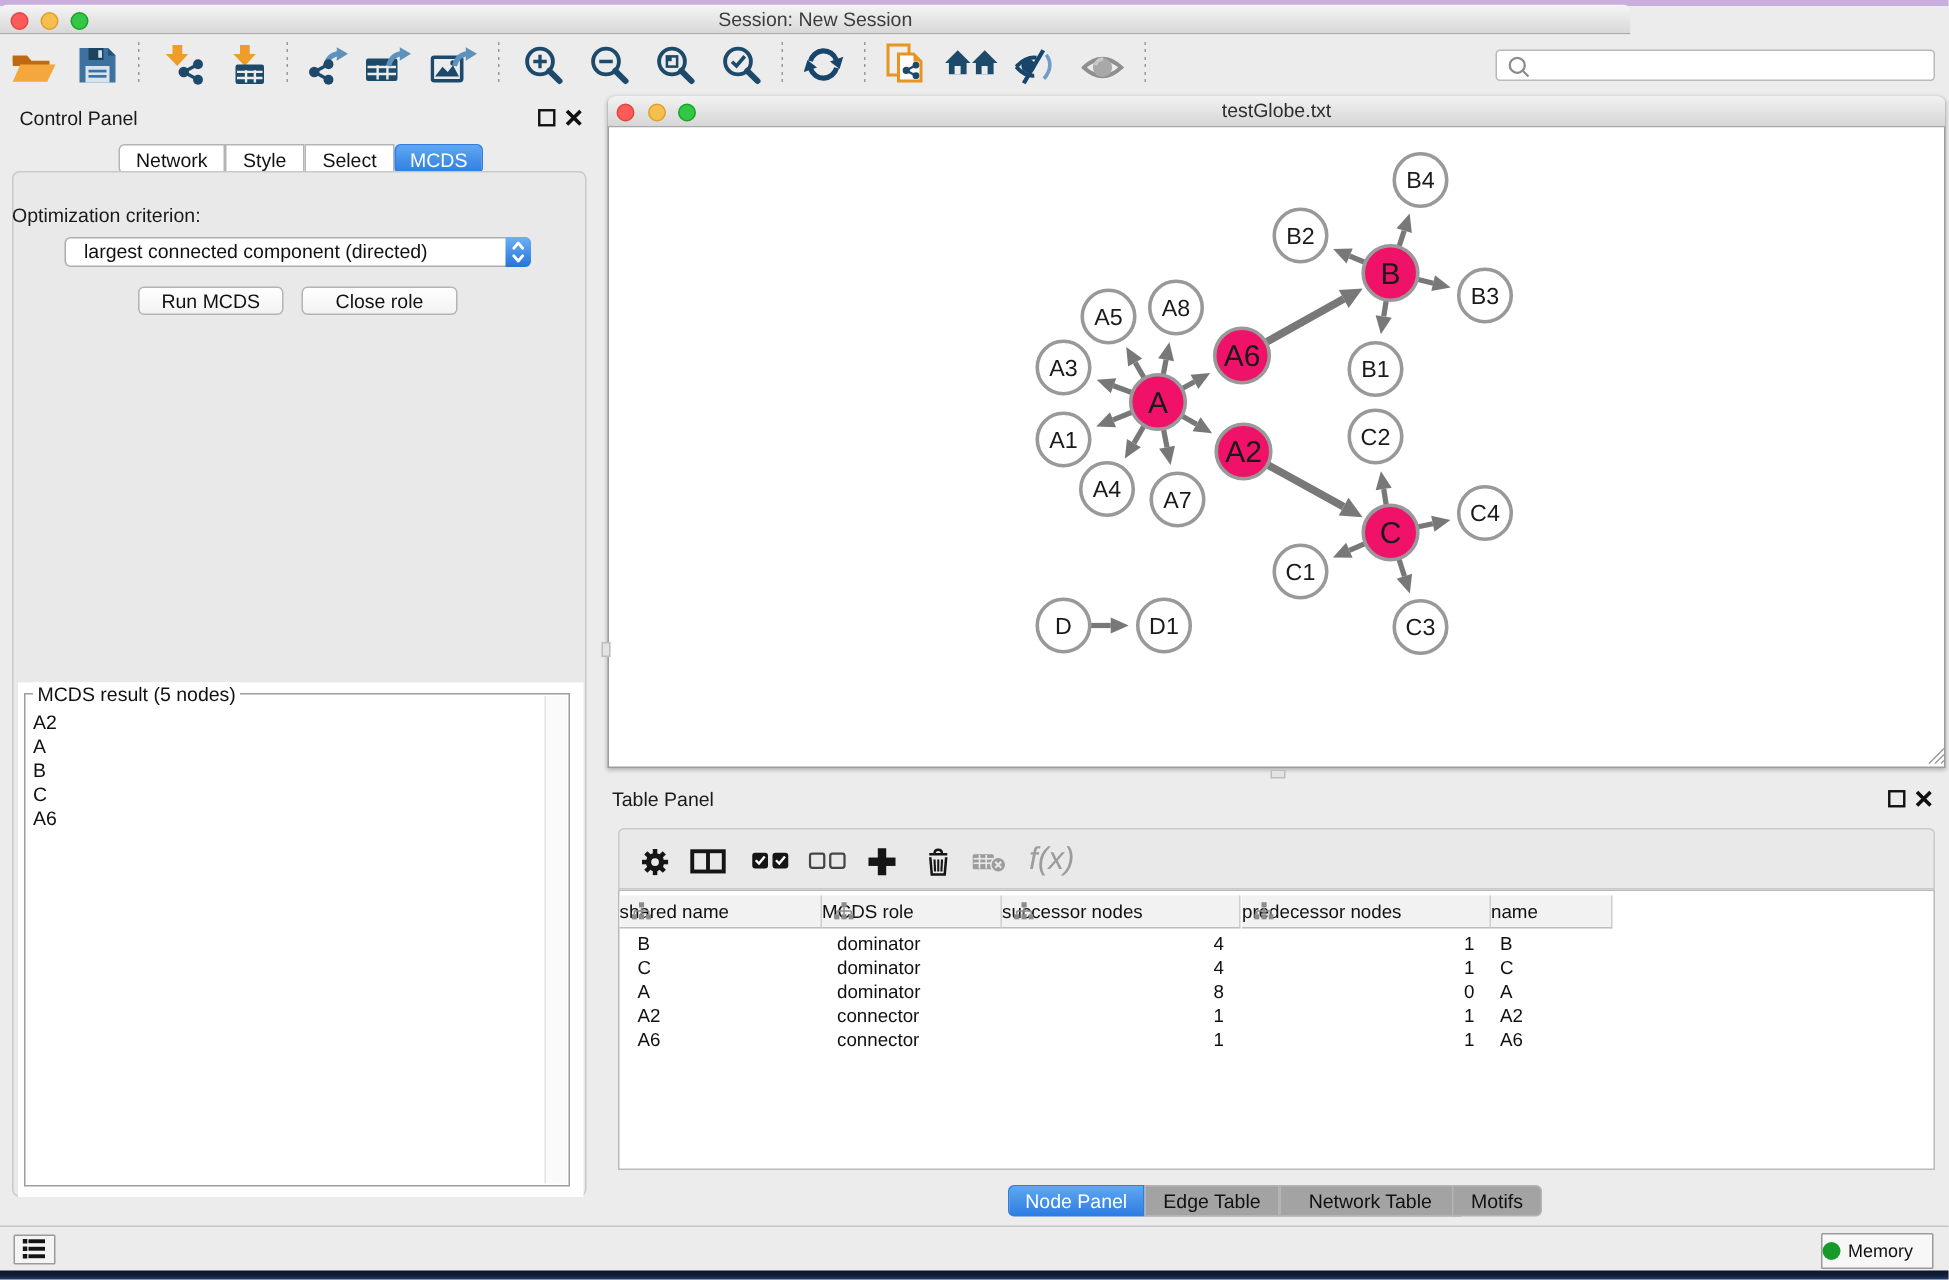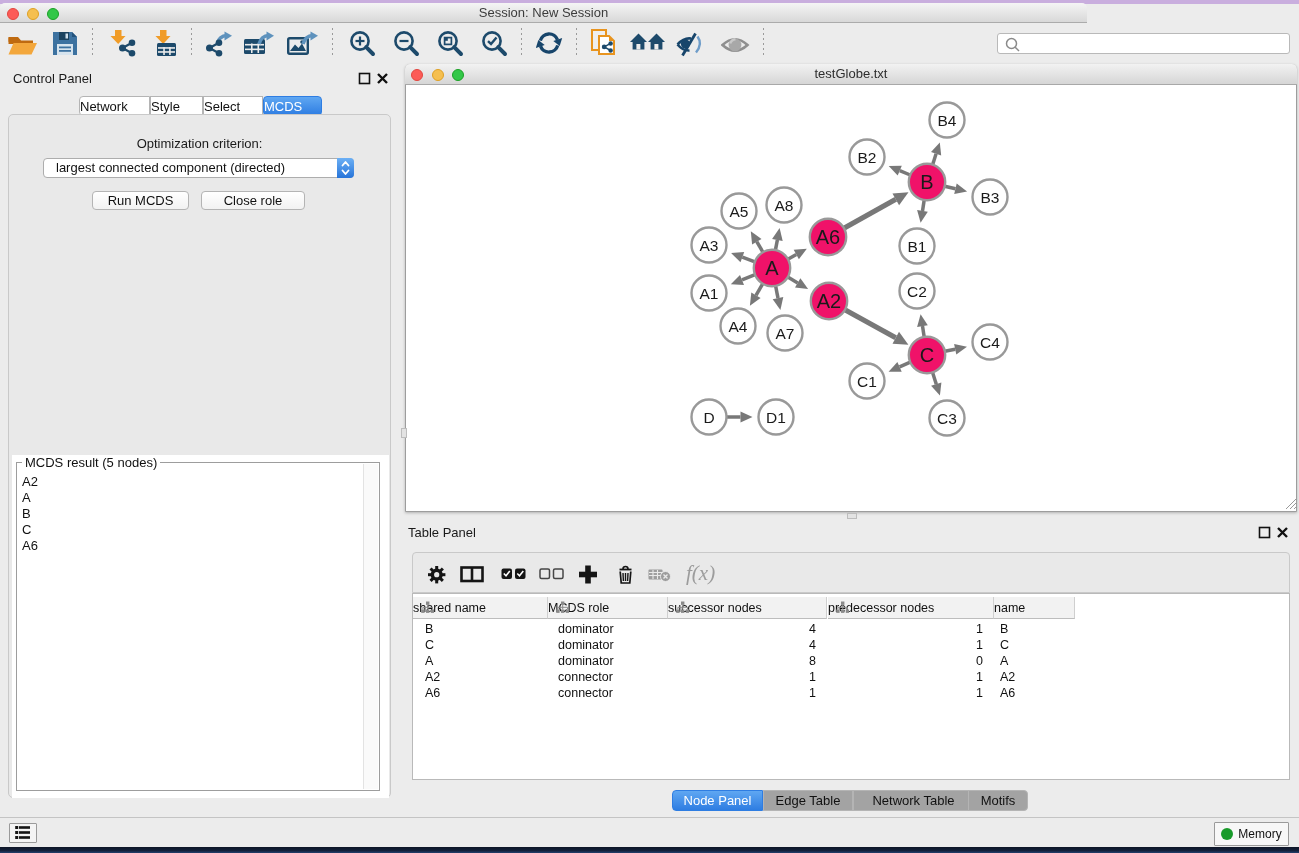--- a/index.html
+++ b/index.html
@@ -10,24 +10,24 @@
 #titlebar .t1{left:7px;background:#fc5b57;border:0.5px solid #e2463f}
 #titlebar .t2{left:27px;background:#f5bf4f;border:0.5px solid #dfa023}
 #titlebar .t3{left:47px;background:#33c748;border:0.5px solid #1ba126}
 #titletext{width:100%;text-align:center;font-size:13px;color:#3c3c3c;line-height:20px}
 #toolbar{left:0;top:23px;width:1299px;height:41px;background:#ececec}
 .ticon{position:absolute}
 .vsep{position:absolute;top:5px;height:30px;width:1px;background-image:repeating-linear-gradient(#9a9a9a 0 2px,transparent 2px 5px)}
 #searchbox{left:997px;top:33px;width:293px;height:21px;background:#fff;border:1px solid #b9b9b9;border-radius:3px}
 
 #cp-title{left:13px;top:71px;font-size:13px;color:#1a1a1a}
-.tab{position:absolute;top:96px;height:20px;border:1px solid #b4b4b4;background:#fff;font-size:13px;text-align:left;color:#111;line-height:19px}
+.tab{position:absolute;top:96px;height:20px;border:1px solid #b4b4b4;background:#fff;font-size:13px;text-align:center;color:#111;line-height:19px}
 .tabsel{background:linear-gradient(#5fa7f2,#2e7de2);color:#fff;border-color:#2e7de2;border-radius:4px}
 #cp-panel{left:8px;top:114px;width:383px;height:684px;background:#e9e9e9;border:1px solid #c9c9c9;border-radius:5px}
-#opt-label{left:8px;top:136px;width:383px;text-align:center;font-size:13px;color:#1a1a1a}
+#opt-label{left:8px;top:136px;width:383px;font-size:13px;color:#1a1a1a}
 #dropdown{left:43px;top:158px;width:311px;height:20px;background:#fff;border:1px solid #adadad;border-radius:4px;font-size:13px;line-height:18px;color:#111;padding-left:12px}
 #dd-btn{left:337px;top:158px;width:17px;height:20px;border-radius:0 4px 4px 0;background:linear-gradient(#6cb0f5,#2674d9)}
 .btn{position:absolute;height:19px;background:linear-gradient(#ffffff,#f2f2f2);border:1px solid #b4b4b4;border-radius:4px;font-size:13px;text-align:center;color:#111;line-height:17px}
 #resultwrap{left:12px;top:455px;width:377px;height:343px;background:#fff}
 #fieldset{left:16px;top:462px;width:364px;height:329px;border:1px solid #9d9d9d}
 #fs-legend{left:22px;top:455px;background:#fff;padding:0 3px;font-size:13px;color:#111}
 #fs-scroll{left:363px;top:464px;width:15px;height:325px;background:#fafafa;border-left:1px solid #e3e3e3}
 .li{position:absolute;left:22px;font-size:13px;color:#111}
 
 #netwin{left:405px;top:64px;width:892px;height:448px;background:#fff;border:1px solid #9d9d9d;border-radius:5px 5px 0 0;box-shadow:0 1px 3px rgba(0,0,0,.25)}
@@ -37,21 +37,21 @@
 #nettitle .t3{left:47px;top:4.5px;background:#33c748;border:0.5px solid #1ba126}
 #nettitletext{width:100%;text-align:center;font-size:13px;color:#2e2e2e;line-height:20px}
 
 #tp-title{left:408px;top:525px;font-size:13px;color:#1a1a1a}
 #tp-toolbar{left:412px;top:552px;width:878px;height:41px;background:#e9e9e9;border:1px solid #c9c9c9;border-radius:4px 4px 0 0}
 #tp-table{left:412px;top:593px;width:878px;height:187px;background:#fff;border:1px solid #b9b9b9}
 .th{position:absolute;top:597px;height:22px;background:#f2f2f2;border-right:1px solid #cfcfcf;border-bottom:1px solid #bdbdbd;font-size:12.5px;color:#111;text-align:left;line-height:22px}
 .td{position:absolute;font-size:12.5px;color:#111;height:16px;line-height:16px}
 .btab{position:absolute;top:790px;height:21px;border:1px solid #b4b4b4;background:#a3a3a3;font-size:13px;color:#111;text-align:center;line-height:20px}
 #statusline{left:0;top:817px;width:1299px;height:1px;background:#c4c4c4}
-#memorybtn{left:1214px;top:822px;width:75px;height:24px;background:#f7f7f7;border:1px solid #9a9a9a;border-radius:1px;font-size:12px;color:#111;line-height:22px;text-align:center}
+#memorybtn{left:1214px;top:822px;width:75px;height:24px;background:#f7f7f7;border:1px solid #9a9a9a;border-radius:1px;font-size:12px;color:#111;line-height:22px;text-align:left}
 #listbtn{left:9px;top:823px;width:28px;height:20px;background:#f4f4f4;border:1px solid #9a9a9a;border-radius:1px}
 </style></head>
 <body>
 <div class="abs" id="desktop-top"></div>
 <div class="abs" id="titlebar">
     <div class="tl t1"></div>
     <div class="tl t2"></div>
     <div class="tl t3"></div>
     <div id="titletext">Session: New Session</div>
   </div>
@@ -409,21 +409,21 @@
         <g stroke="#e9e9e9" stroke-width="1.1">
           <line x1="1" y1="4.5" x2="14" y2="4.5"></line>
           <line x1="1" y1="7.5" x2="14" y2="7.5"></line>
           <line x1="5" y1="2" x2="5" y2="11"></line>
           <line x1="9.5" y1="2" x2="9.5" y2="11"></line>
         </g>
         <circle cx="17.5" cy="8.5" r="5" fill="#9c9c9c" stroke="#e9e9e9" stroke-width="1"></circle>
         <path d="M15.5 6.5 L19.5 10.5 M19.5 6.5 L15.5 10.5" stroke="#e9e9e9" stroke-width="1.4"></path>
       </g>
     </svg>
-    <div class="abs" style="left:273px;top:8px;font-family:Liberation Serif, serif;font-style:italic;font-size:21px;color:#9c9c9c">f(x)</div>
+    <div class="abs" style="left:273px;top:8px;font-family:Liberation Sans, sans-serif;font-style:italic;font-size:21px;color:#9c9c9c">f(x)</div>
   </div>
 <div class="abs" id="tp-table"></div>
 <div class="th" style="left:413px;width:135px"><svg width="13" height="13" style="position:absolute;left:8px;top:4px">
       <g fill="#8a8a8a">
         <rect x="5" y="0.5" width="3.4" height="3.4"></rect>
         <rect x="0.2" y="8.5" width="3.4" height="3.4"></rect>
         <rect x="5" y="8.5" width="3.4" height="3.4"></rect>
         <rect x="9.8" y="8.5" width="3.4" height="3.4"></rect>
       </g>
       <g stroke="#8a8a8a" stroke-width="1">

